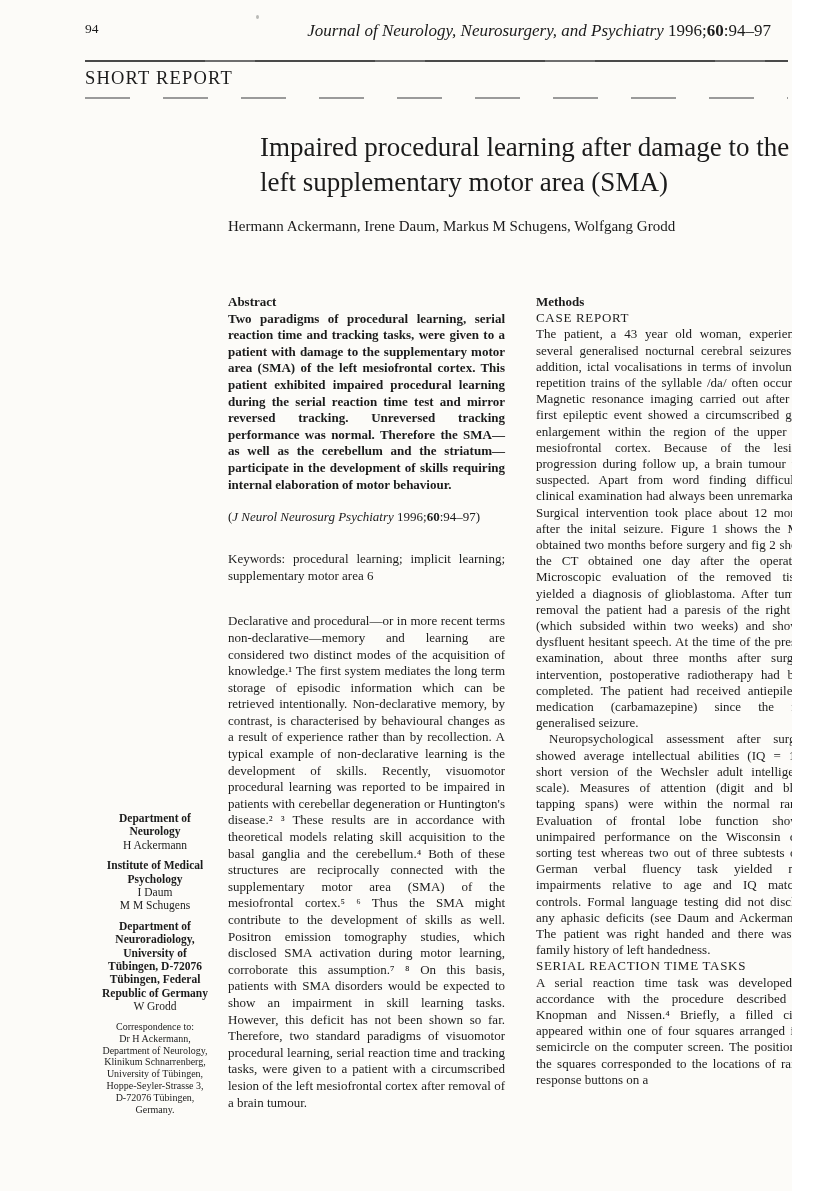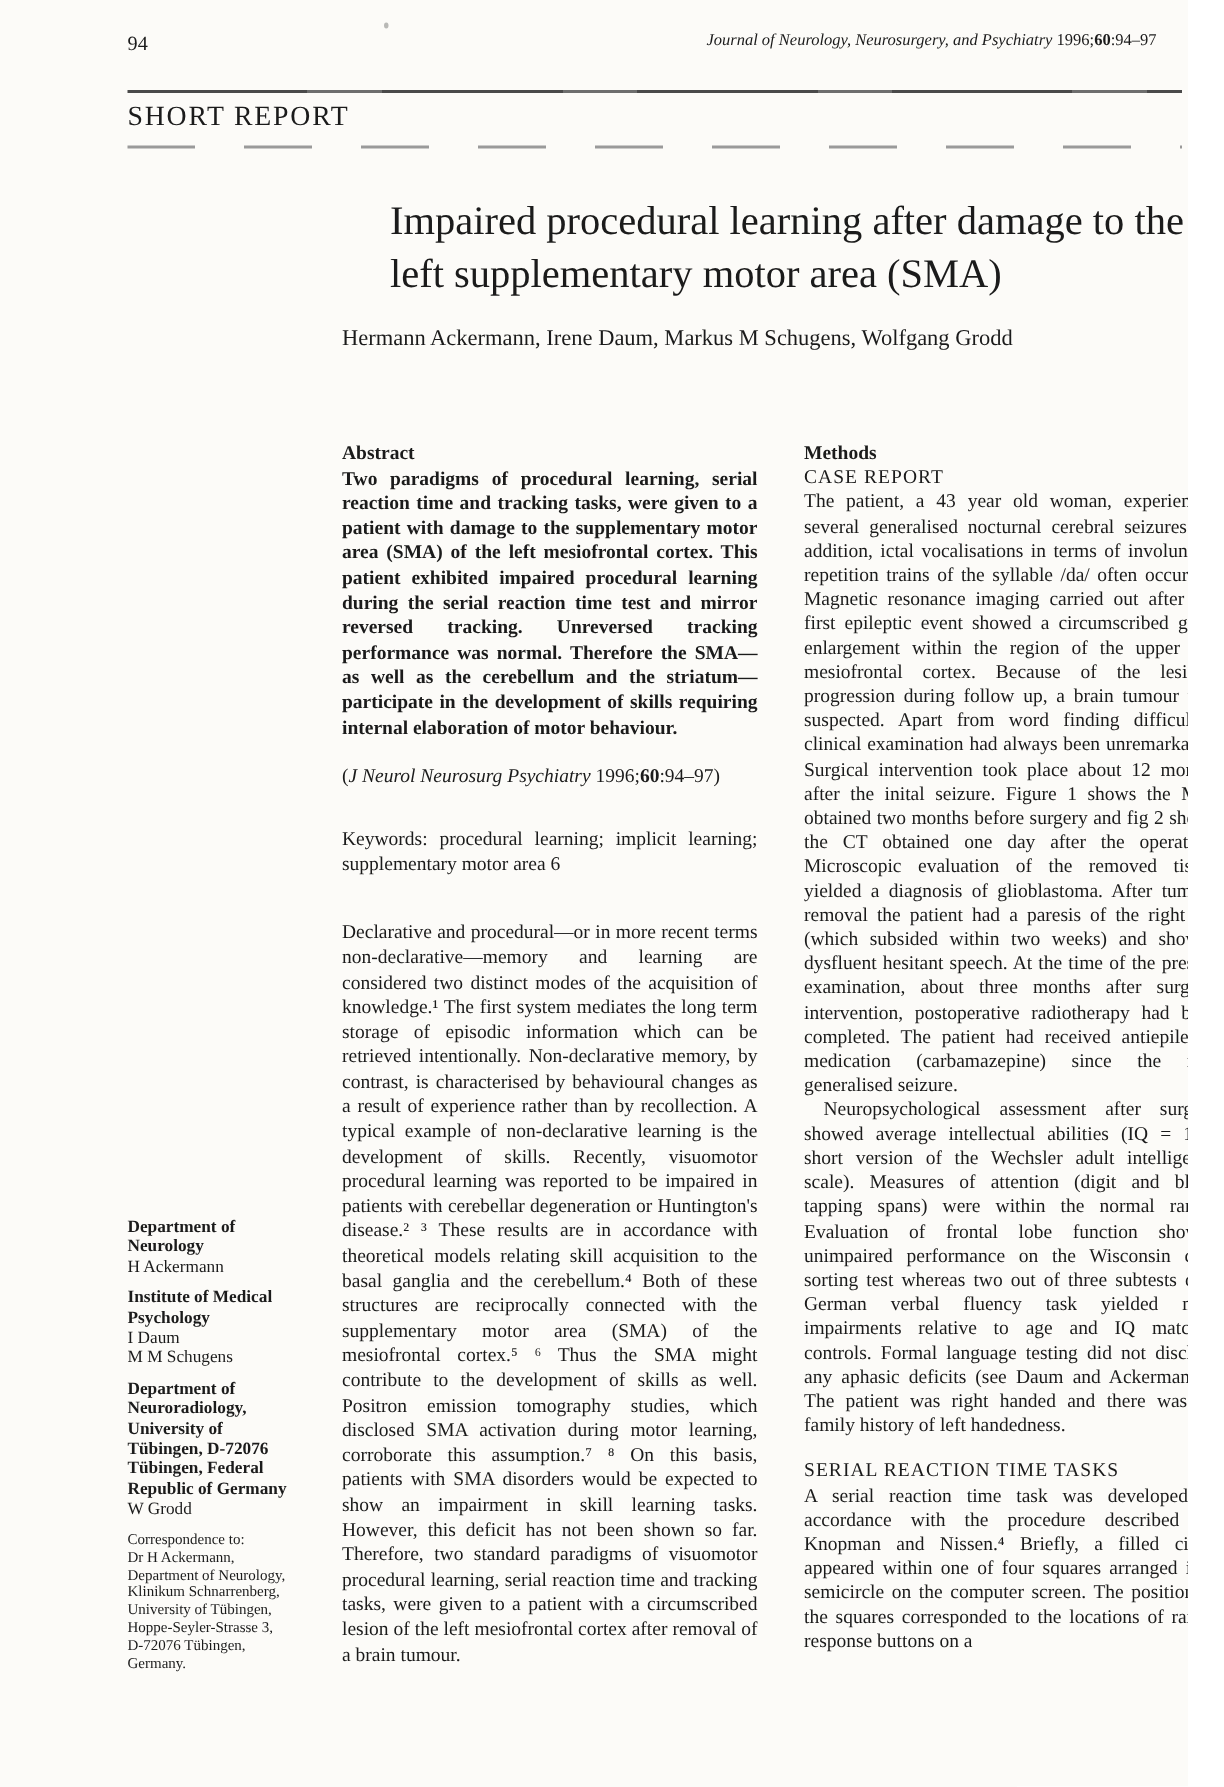--- a/index.html
+++ b/index.html
@@ -6,21 +6,21 @@
   .page{
     position:relative;
     width:792px;height:1191px;
     background:#fcfbf8;
     font-family:"Liberation Serif","DejaVu Serif",serif;
     color:#1b1b1b;
     overflow:hidden;
   }
   
   .page-num{position:absolute;left:85px;top:21px;font-size:13.5px;}
-  .journal-ref{position:absolute;right:21px;top:21px;font-size:11px;white-space:nowrap;}
+  .journal-ref{position:absolute;right:21px;top:21px;font-size:17px;white-space:nowrap;}
   .journal-ref .jname{font-style:italic;}
   .journal-ref .vol{font-weight:bold;}
   .rule-top{position:absolute;left:85px;top:60px;width:703px;height:2px;
     background:repeating-linear-gradient(90deg,#4a4a4a 0 120px,#6e6e6e 120px 170px);}
   .banner{position:absolute;left:85px;top:68px;font-size:18.5px;letter-spacing:1.2px;}
   .rule-bottom{position:absolute;left:85px;top:97px;width:703px;height:1.5px;
     background:repeating-linear-gradient(90deg,#9a9a9a 0 45px,rgba(0,0,0,0) 45px 78px);}
   .artifact-dot{position:absolute;left:256px;top:15px;width:3px;height:4px;background:#b9b9b6;border-radius:50%;}
   
   .title{position:absolute;left:228px;top:130px;width:560px;
@@ -33,24 +33,24 @@
   .col-left p{line-height:16.6px;}
   .col-right p{line-height:16.2px;}
   .abstract-head,.section-head{font-size:13.5px;font-weight:bold;margin:0;line-height:17px;}
   .abstract-body{font-weight:bold;margin-top:1px;}
   .citation{margin-top:16px;font-size:13px;}
   .citation .jname{font-style:italic;}
   .citation .vol{font-weight:bold;}
   .keywords{margin-top:26px !important;text-align:center;}
   .intro{margin-top:29px !important;}
   .subhead{font-size:11.5px;letter-spacing:0.7px;line-height:15px;margin:0;}
-  .subhead.gap{margin-top:14px;}
+  .subhead.gap{margin-top:0;}
   .indent{text-indent:13px;}
   
-  .sidebar{position:absolute;left:85px;top:812px;width:140px;}
+  .sidebar{position:absolute;left:85px;top:812px;width:140px;text-align:center;}
   .aff{font-size:11.5px;line-height:13.4px;margin-bottom:7px;white-space:pre-line;}
   .aff .org{font-weight:bold;}
   .aff .names{font-weight:normal;white-space:pre-line;}
   .small-block{font-size:10px;line-height:11.9px;white-space:pre-line;}
   .received{margin-top:8px;}
 </style>
 </head>
 <body>
 
 <div class="page">

